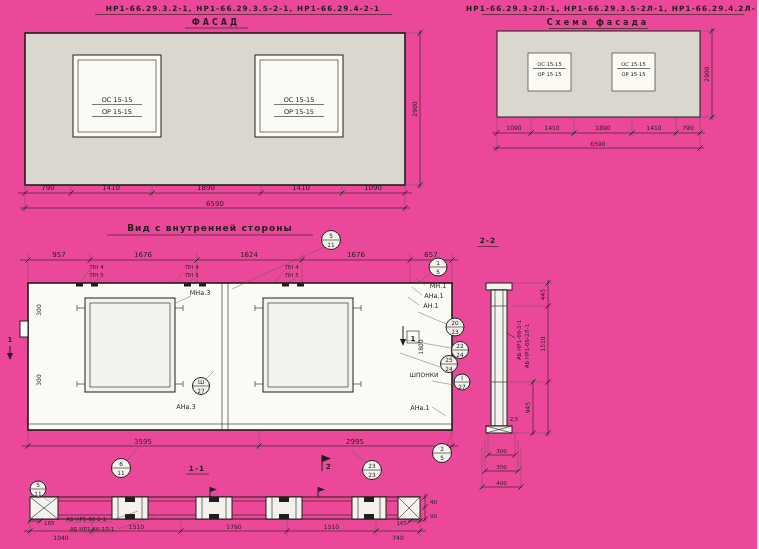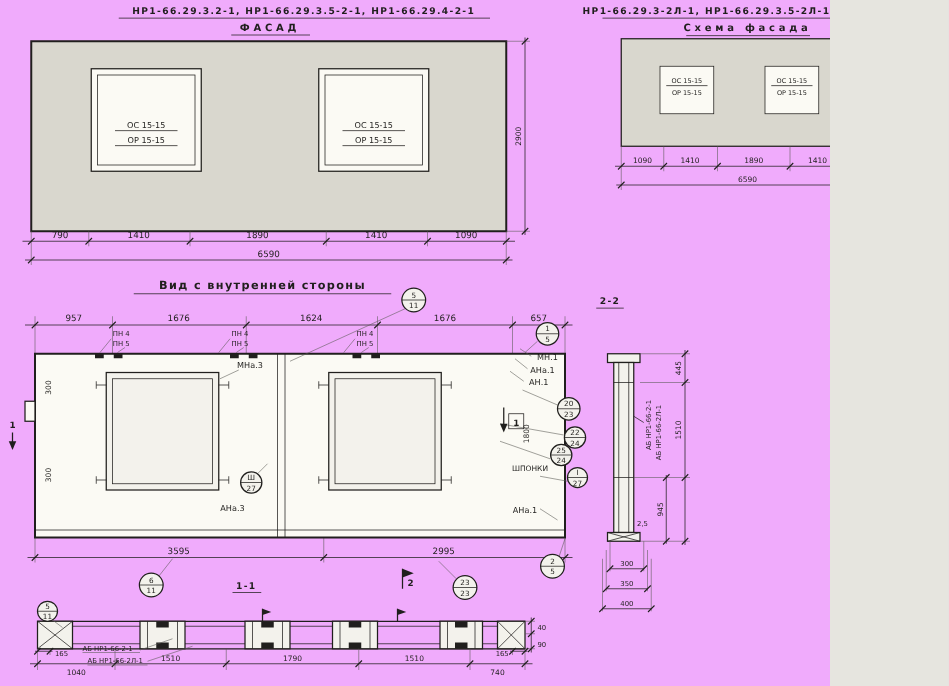--- a/index.html
+++ b/index.html
@@ -1,16 +1,16 @@
 <!DOCTYPE html>
 <html><head>
 <meta charset="utf-8">
 <style>
   html,body{margin:0;padding:0;background:#e6e5df;}
-  .sheet{position:relative;width:664px;height:549px;background:#f0abfc;overflow:hidden;}
+  .sheet{position:relative;width:757px;height:549px;background:#ec4899;overflow:hidden;}
   svg{display:block;}
   text{font-family:"DejaVu Sans", sans-serif;fill:#201f1d;}
   .ln{stroke:#201f1d;stroke-width:.6;fill:none}
   .ln1{stroke:#201f1d;stroke-width:1;fill:none}
   .ln2{stroke:#201f1d;stroke-width:1.6;fill:none}
   .lnt{stroke:#5a5953;stroke-width:.45;fill:none}
   .fillp{fill:#d9d7ce}
   .fillw{fill:#fbfaf4}
   .fillb{fill:#f3f2ec}
   .ink{fill:#201f1d;stroke:none}

